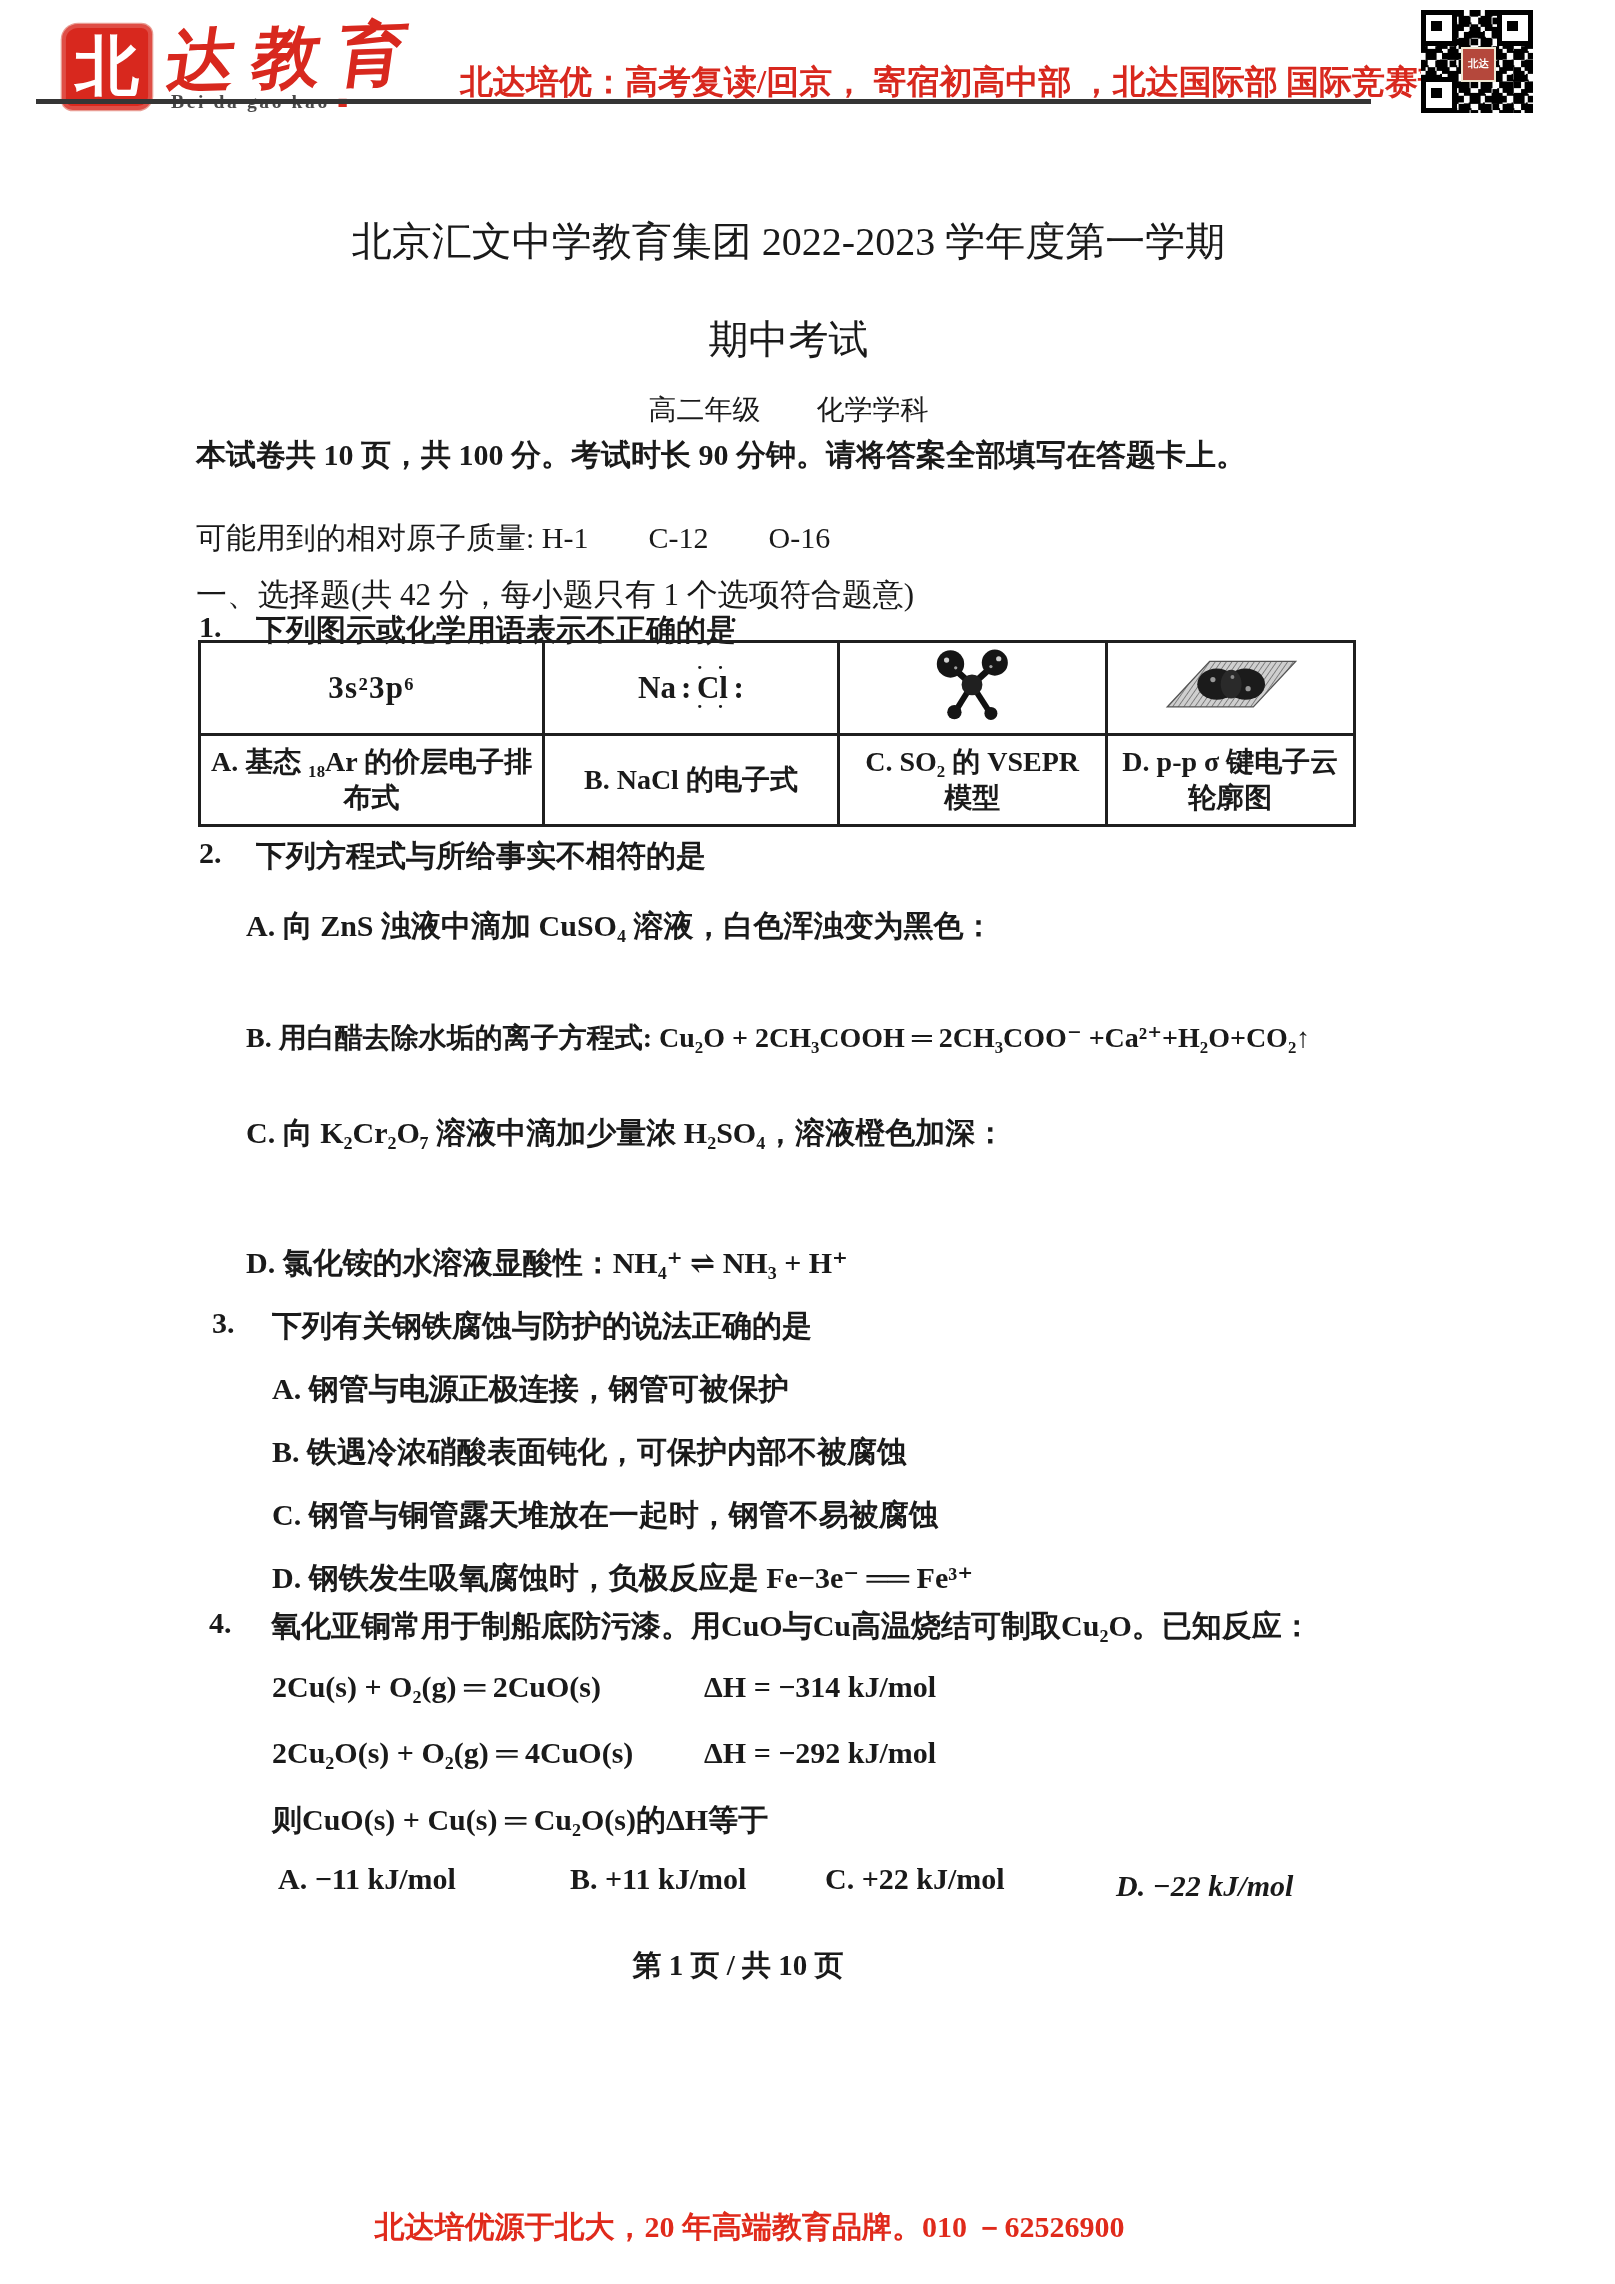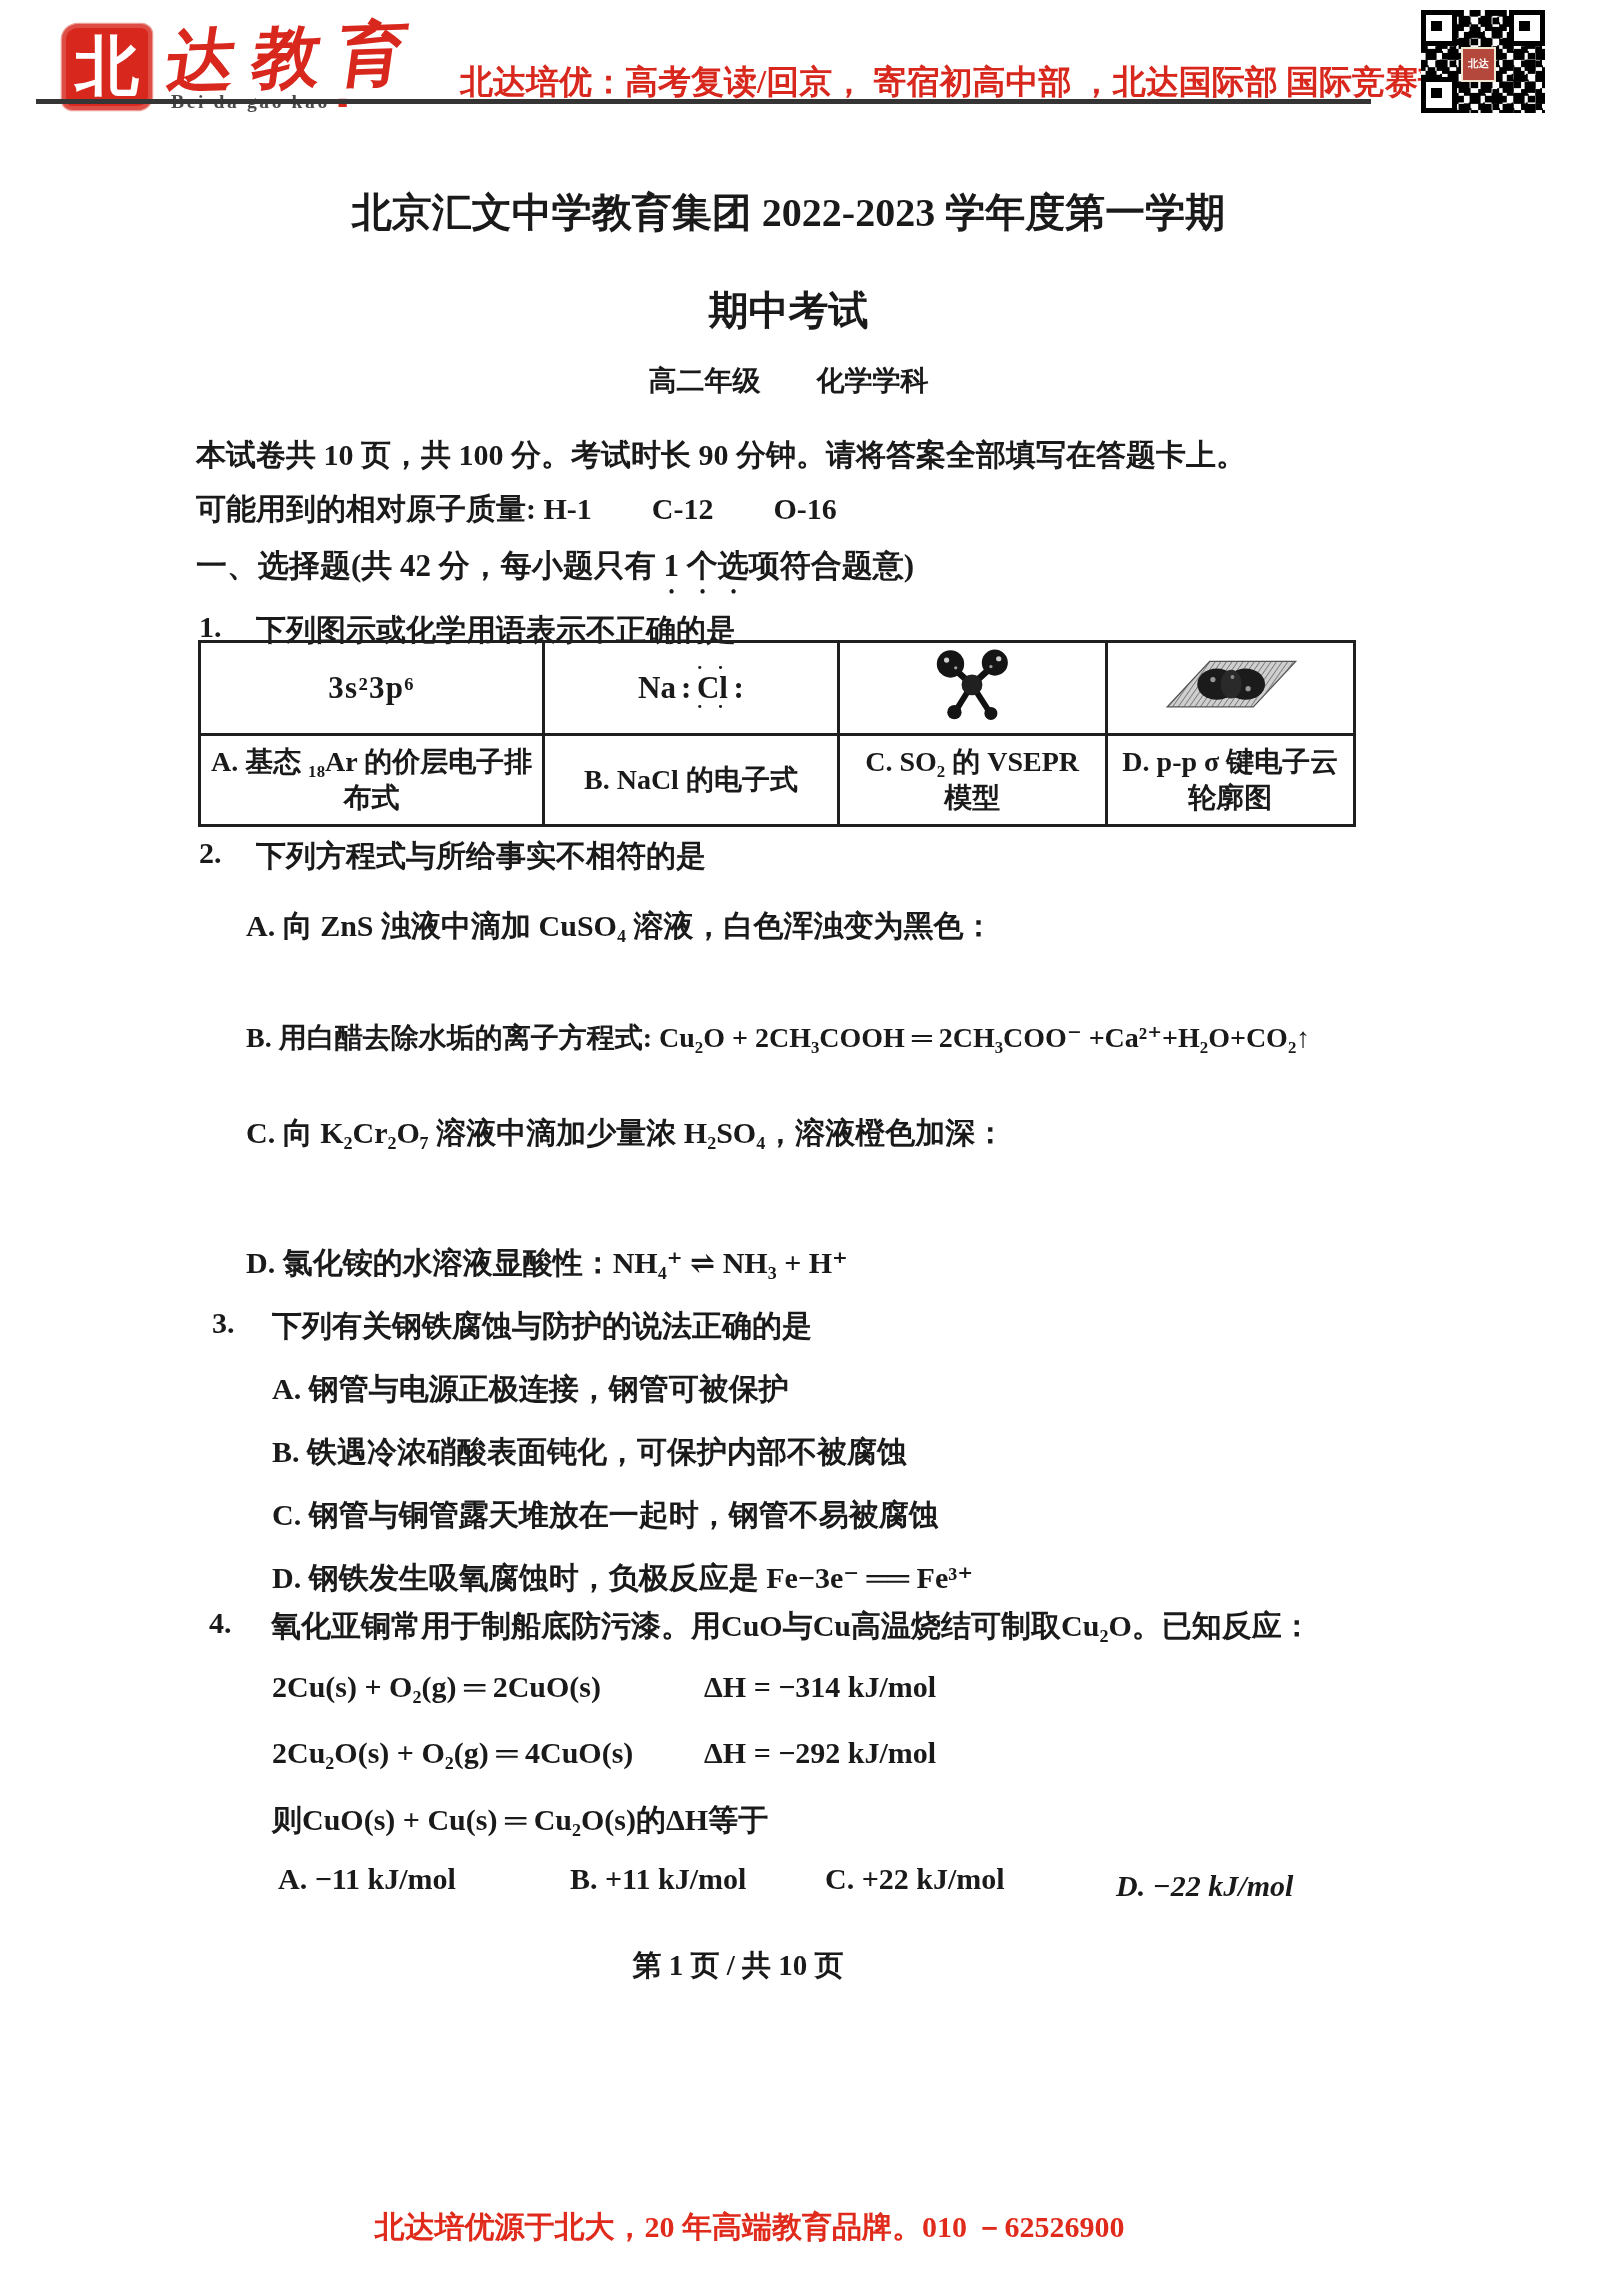--- a/index.html
+++ b/index.html
@@ -3,21 +3,21 @@
 <meta charset="utf-8">
 <style>
   html,body{margin:0;padding:0;background:#9a9a9a;}
   .page{
     position:relative;width:1616px;height:2284px;background:#ffffff;
     font-family:"Liberation Serif","DejaVu Serif","DejaVu Sans",serif;
     color:#1a1a1a;overflow:hidden;
   }
   .abs{position:absolute;}
   .red{color:#d8281e;}
-  .b{font-weight:700;}
+  .b{font-weight:400;margin-top:29px;}
   .sb{font-weight:600;}
 
   
   .seal{
     left:62px;top:23.5px;width:90px;height:86px;background:#d8281e;
     border-radius:18% 12% 16% 12%;
     box-shadow:inset 0 0 0 3.9px rgba(255,255,255,.18), 0 0 0 1.3px #e99d94;
     display:flex;align-items:center;justify-content:center;
   }
   .seal span{color:#fff;font-size:64px;font-weight:700;line-height:1;}
@@ -29,21 +29,20 @@
   .tagline .mark{color:#d8281e;font-size:17px;}
   .slogan{left:460px;top:60px;font-size:33px;font-weight:700;color:#d8281e;white-space:nowrap;}
   .hrule{left:36px;top:99px;width:1335px;height:4.6px;background:#353535;}
 
   
   .qr{
     left:1421px;top:10.4px;width:112px;height:103px;
     background:
       repeating-conic-gradient(#000 0 25%, rgba(0,0,0,0) 0 50%) 0 0/14.3px 14.3px,
       repeating-conic-gradient(#000 0 25%, #fff 0 50%) 4.6px 5.9px/22px 22px;
-    padding-left: 12px;
   }
   .qr .f{position:absolute;width:26px;height:26px;border:5.2px solid #000;background:#fff;}
   .qr .f::after{content:"";position:absolute;left:5.2px;top:5.2px;width:10.4px;height:10.4px;background:#000;}
   .qr .f.tl{left:0;top:0;} .qr .f.tr{right:0;top:0;} .qr .f.bl{left:0;bottom:0;}
   .qr .chip{
     position:absolute;left:40px;top:37px;width:31px;height:31px;background:#b5483c;
     border:2px solid #efe7d2;display:flex;align-items:center;justify-content:center;
     color:#fff;font-size:10.4px;line-height:1.05;text-align:center;font-weight:700;
   }
 

